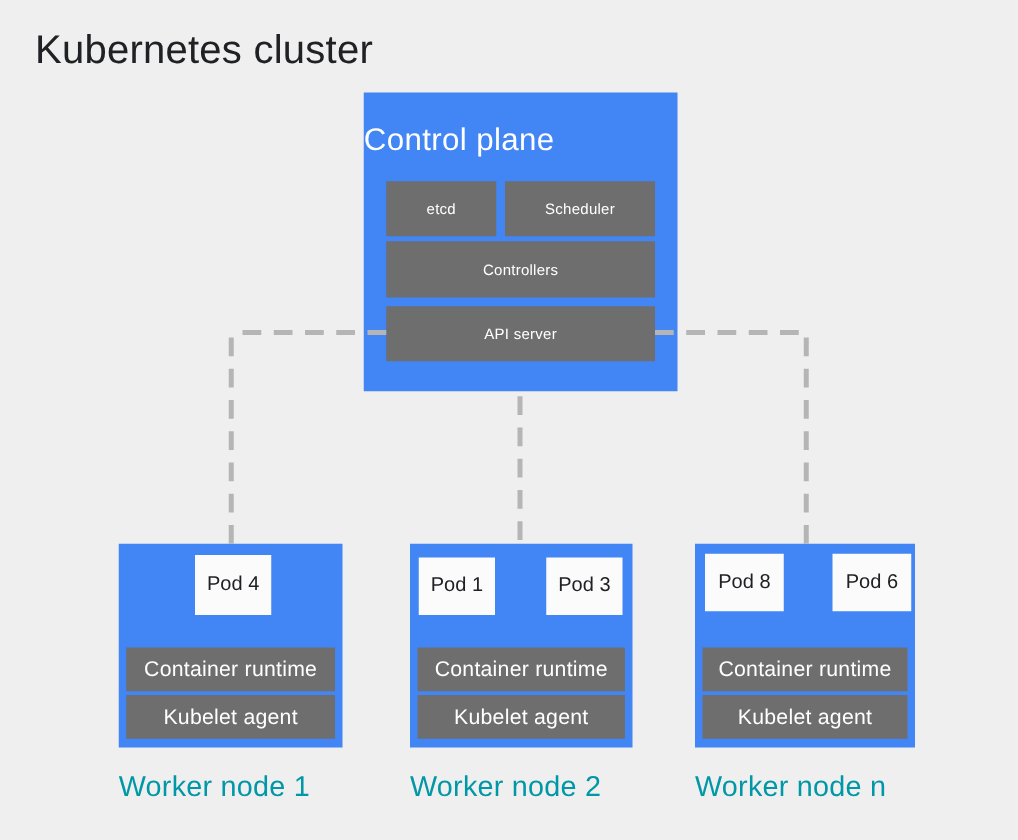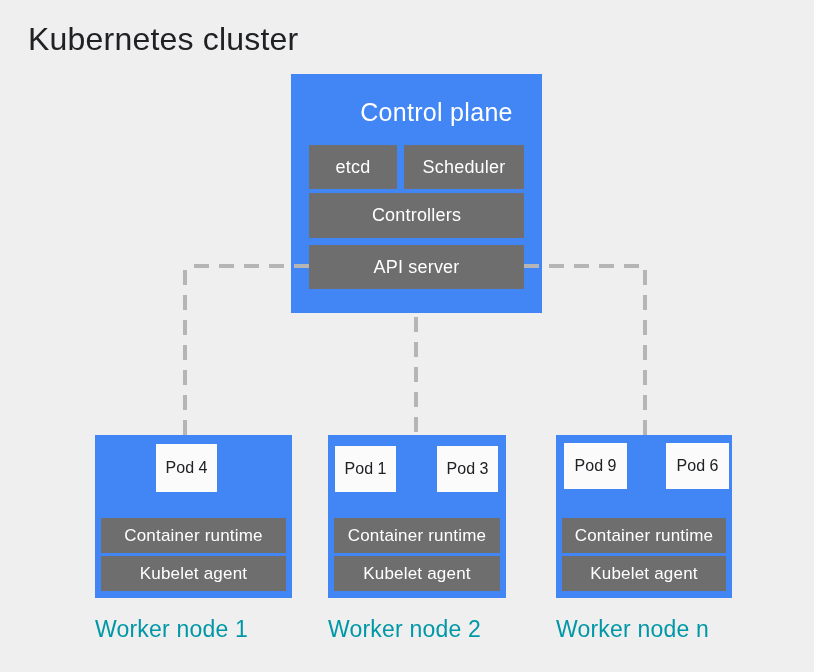--- a/index.html
+++ b/index.html
@@ -33,32 +33,30 @@
   
   .control-plane {
     position: absolute;
     left: 291px; top: 74px;
     width: 251px; height: 239px;
     background: var(--node-blue);
   }
   .cp-title {
     position: absolute;
     left: 0; top: 24px; width: 100%;
-    text-align: center;
     font-size: 25px;
     color: #ffffff;
     letter-spacing: 0.3px;
-    padding-left: 40px;
   }
   .comp {
     position: absolute;
     background: var(--component-gray);
     color: #ffffff;
     display: flex; align-items: center; justify-content: center;
-    font-size: 18px;
+    font-size: 12px;
     letter-spacing: 0.2px;
   }
   .comp-etcd        { left: 18px;  top: 71px;  width: 88px;  height: 44px; }
   .comp-scheduler   { left: 113px; top: 71px;  width: 120px; height: 44px; }
   .comp-controllers { left: 18px;  top: 119px; width: 215px; height: 45px; }
   .comp-apiserver   { left: 18px;  top: 171px; width: 215px; height: 44px; }
   
   .connectors {
     position: absolute; left: 0; top: 0;
     width: 814px; height: 672px;
@@ -70,21 +68,21 @@
     stroke-width: 4;
     stroke-dasharray: 15 10;
     fill: none;
   }
   
   .worker-node {
     position: absolute;
     top: 435px; height: 163px;
     background: var(--node-blue);
   }
-  .node-1 { left: 95px;  width: 197px; padding-left: 32px; }
+  .node-1 { left: 95px;  width: 179px; padding-left: 32px; }
   .node-2 { left: 328px; width: 178px; }
   .node-3 { left: 556px; width: 176px; }
   .pod {
     position: absolute;
     width: 61px; height: 46px;
     background: var(--pod-white);
     color: var(--title-text);
     display: flex; align-items: center; justify-content: center;
     font-size: 16px;
   }
@@ -137,21 +135,21 @@
   </div>
 
   <div class="worker-node node-2">
     <div class="pod pod-a">Pod 1</div>
     <div class="pod pod-b">Pod 3</div>
     <div class="node-comp comp-runtime">Container runtime</div>
     <div class="node-comp comp-kubelet">Kubelet agent</div>
   </div>
 
   <div class="worker-node node-3">
-    <div class="pod pod-a">Pod 9</div>
+    <div class="pod pod-a">Pod 8</div>
     <div class="pod pod-b">Pod 6</div>
     <div class="node-comp comp-runtime">Container runtime</div>
     <div class="node-comp comp-kubelet">Kubelet agent</div>
   </div>
 
   <div class="node-label label-1">Worker node 1</div>
   <div class="node-label label-2">Worker node 2</div>
   <div class="node-label label-3">Worker node n</div>
 
   <svg class="connectors" width="814" height="672" viewBox="0 0 814 672">

